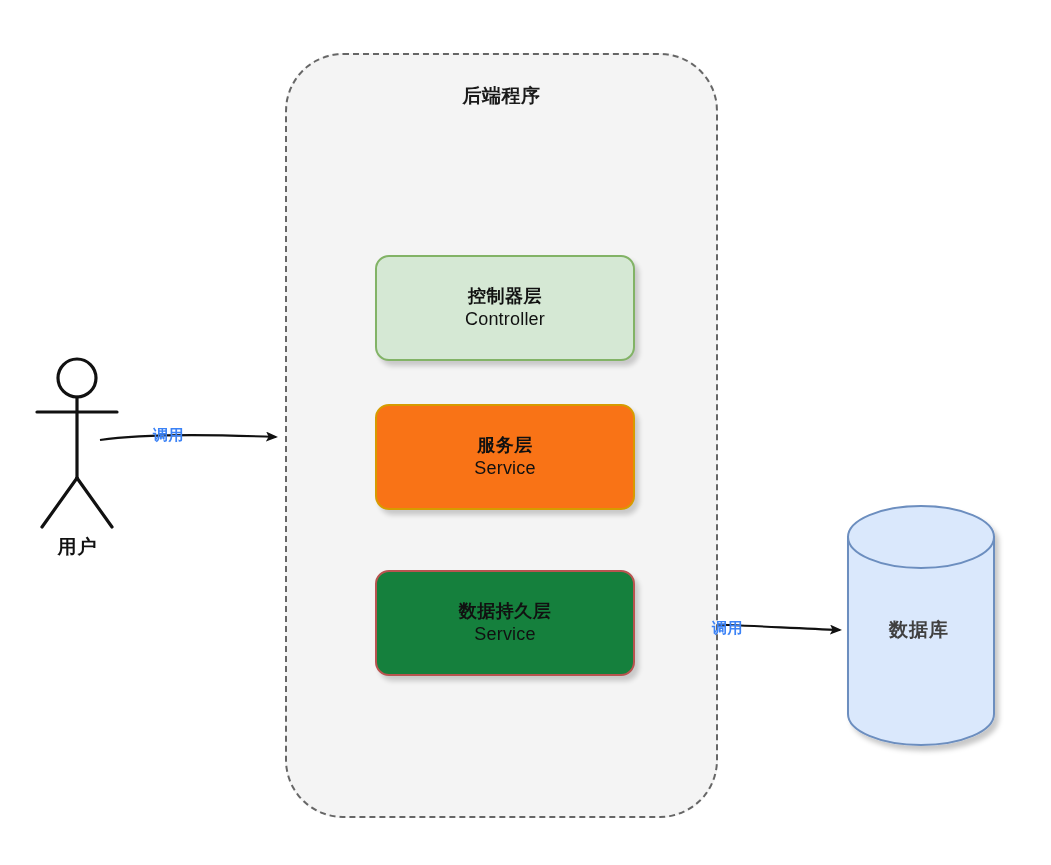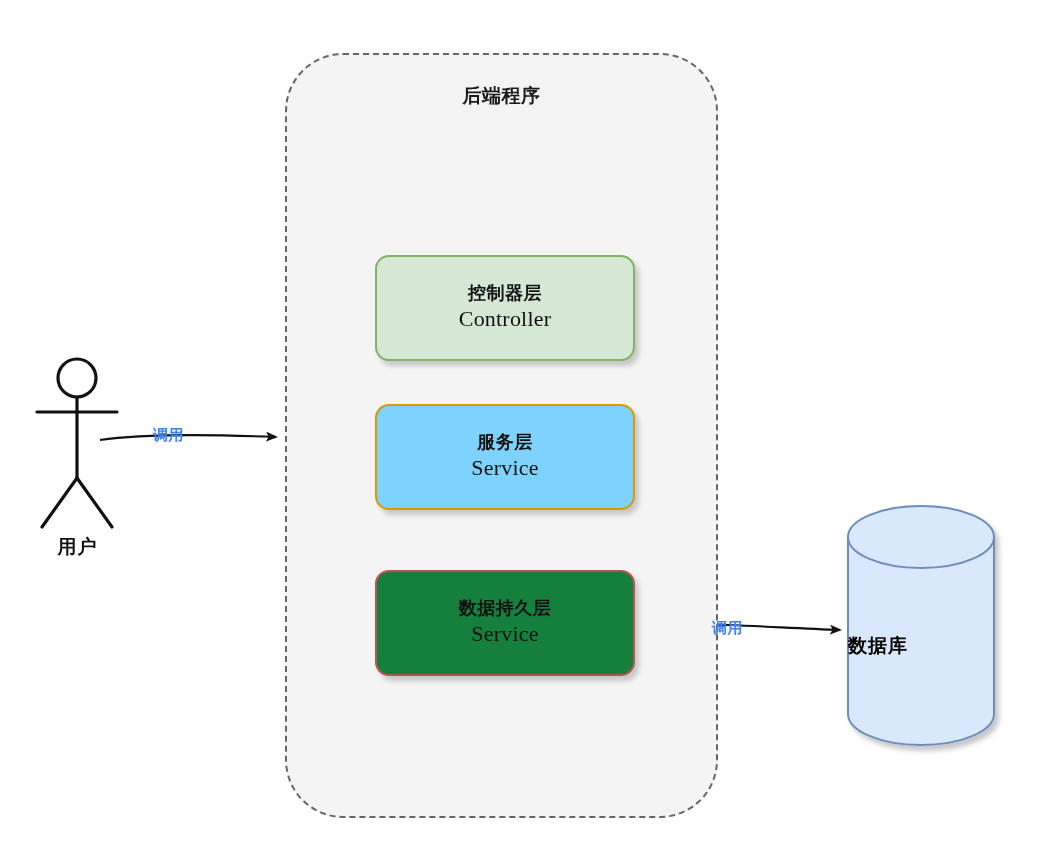--- a/index.html
+++ b/index.html
@@ -75,37 +75,37 @@
     box-shadow: 4px 5px 5px rgba(0, 0, 0, 0.18);
   }
   .layer-box .line-cn {
     font-size: 18px;
     font-weight: bold;
     color: #111111;
     line-height: 1.25;
     letter-spacing: 0.5px;
   }
   .layer-box .line-en {
-    font-size: 22px;
+    font-size: 18px;
     font-weight: normal;
     color: #111111;
     line-height: 1.3;
-    font-family: Liberation Serif, serif;
+    font-family: Liberation Sans, sans-serif;
     letter-spacing: 0.2px;
   }
 
   #box-controller {
     top: 224px;
     background: #d5e8d4;
     border-color: #82b366;
     margin-top: 31px;
   }
   #box-service {
     top: 404px;
-    background: #7dd3fc;
+    background: #f97316;
     border-color: #d79b00;
   }
   #box-mapper {
     top: 570px;
     background: #15803d;
     border-color: #b85450;
   }
 
   
   .actor-group {
@@ -130,27 +130,27 @@
   
   .db-group {
     position: absolute;
     left: 840px;
     top: 505px;
     width: 165px;
     height: 255px;
   }
   .db-label {
     position: absolute;
-    top: 128px;
+    top: 112px;
     left: 8px;
     width: 142px;
-    text-align: left;
+    text-align: center;
     font-size: 19px;
     font-weight: bold;
-    color: #000000;
+    color: #404040;
     letter-spacing: 1px;
   }
 
   
   .edge-label {
     position: absolute;
     font-size: 15px;
     font-weight: bold;
     color: #3b82f6;
     background: transparent;

